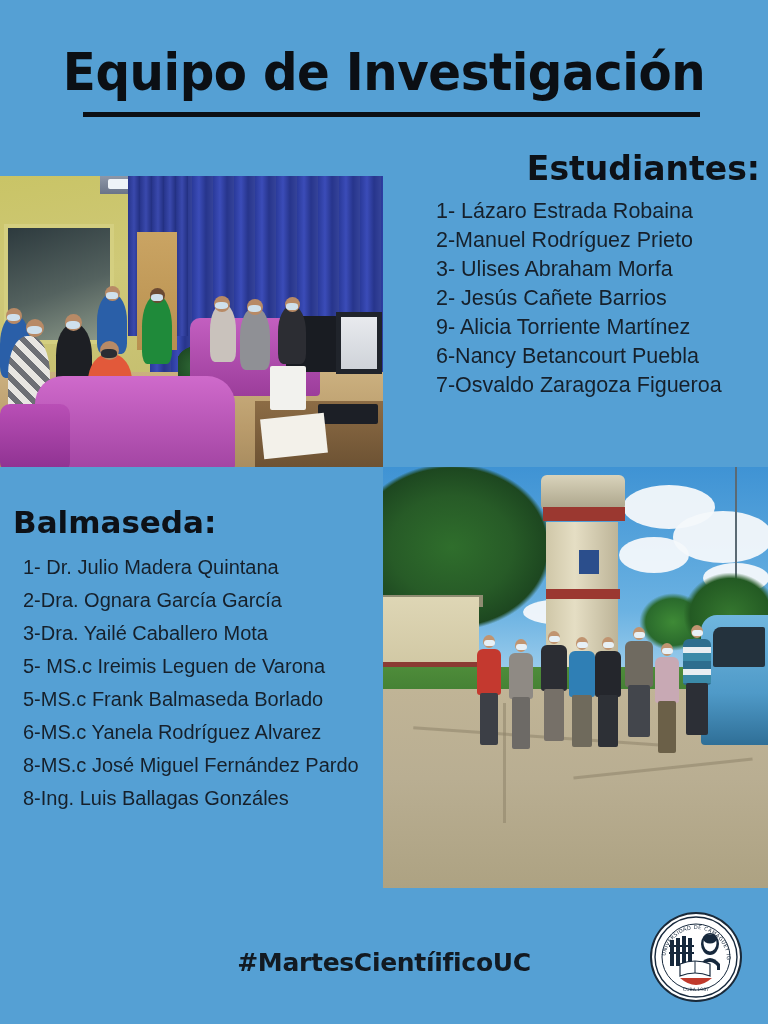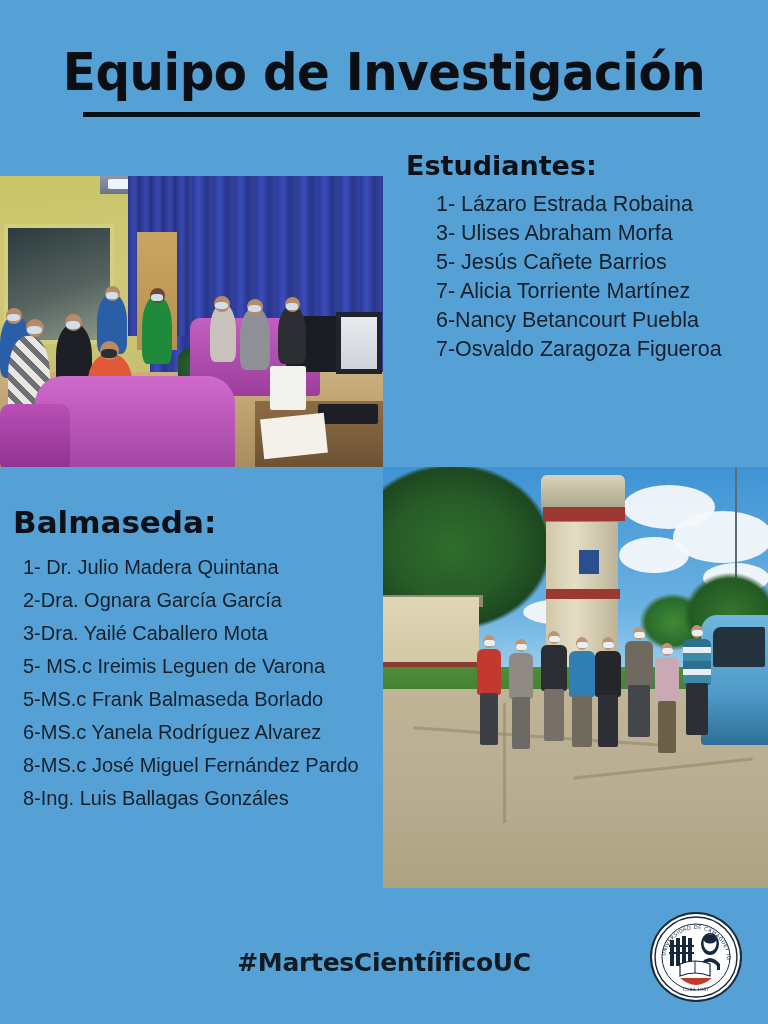--- a/index.html
+++ b/index.html
@@ -254,21 +254,21 @@
     top: 506px;
     width: 380px;
   }
   .section-heading {
     font-family: "DejaVu Sans", sans-serif;
     font-weight: 700;
     color: #0d1117;
     margin: 0 0 10px 0;
     line-height: 1.05;
   }
-  .students-block .section-heading { font-size: 27px; padding-left: 2px; }
+  .students-block .section-heading { font-size: 33px; padding-left: 2px; text-align: right; }
   .profs-block .section-heading { font-size: 31px; margin-bottom: 12px; }
 
   ul.name-list {
     list-style: none;
     margin: 10px;
     padding: 0;
     color: #16202b;
   }
   .students-block ul.name-list {
     font-size: 21.5px;
@@ -451,23 +451,24 @@
       <span class="msk"></span>
       <span class="torso" style="background:repeating-linear-gradient(180deg,#2e6e8e 0 8px,#e9eef1 8px 14px,#3b8aa8 14px 22px);"></span>
       <span class="legs" style="background:#2c2f36;"></span>
     </div>
   </div>
 
   <div class="students-block">
     <h2 class="section-heading">Estudiantes:</h2>
     <ul class="name-list">
       <li>1- Lázaro Estrada Robaina</li>
+      <li>2-Manuel Rodríguez Prieto</li>
       <li>3- Ulises Abraham Morfa</li>
-      <li>5- Jesús Cañete Barrios</li>
-      <li>7- Alicia Torriente Martínez</li>
+      <li>2- Jesús Cañete Barrios</li>
+      <li>9- Alicia Torriente Martínez</li>
       <li>6-Nancy Betancourt Puebla</li>
       <li>7-Osvaldo Zaragoza Figueroa</li>
     </ul>
   </div>
 
   <div class="profs-block">
     <h2 class="section-heading">Balmaseda:</h2>
     <ul class="name-list">
       <li>1- Dr. Julio Madera Quintana</li>
       <li>2-Dra. Ognara García García</li>

